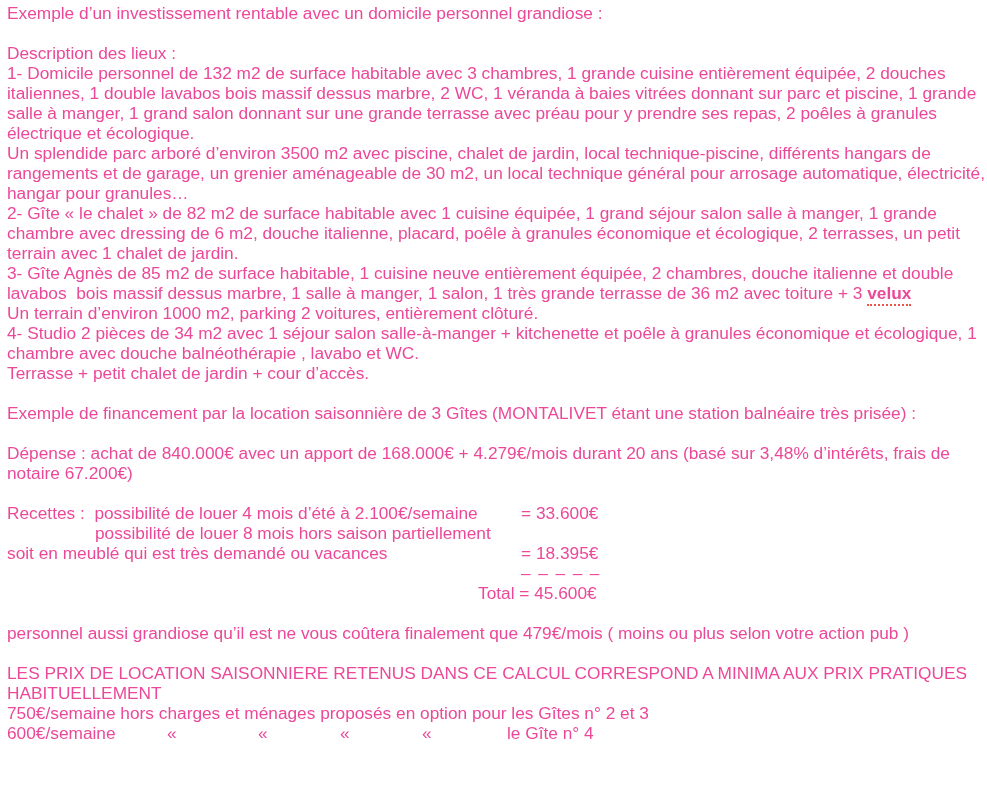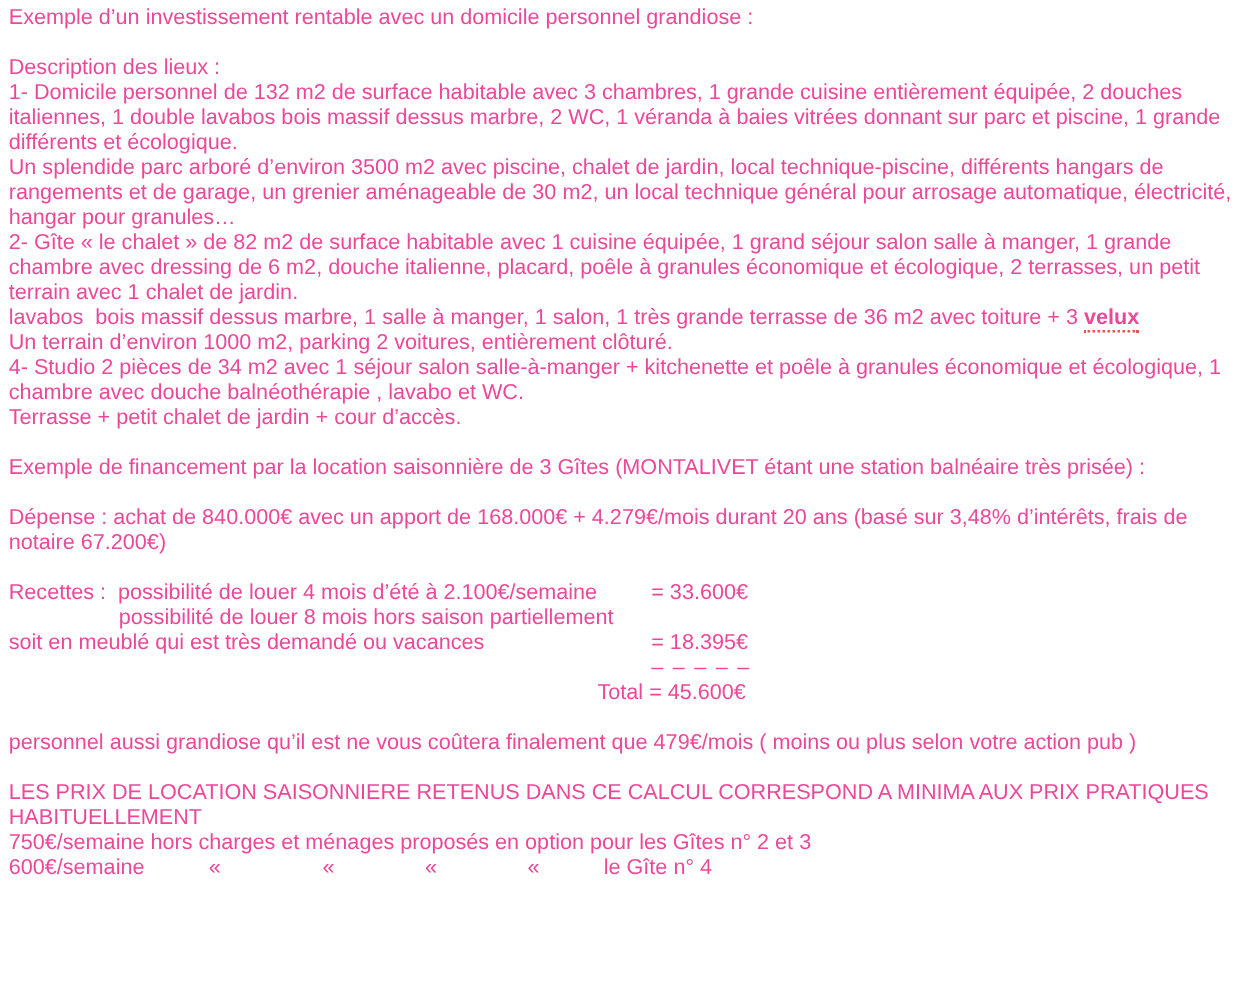--- a/index.html
+++ b/index.html
@@ -20,42 +20,44 @@
   .rel { position: relative; }
   .pos { position: absolute; top: 0; }
   .amount  { left: 514px; }
   .dashes  { left: 514px; letter-spacing: 1.4px; }
   .total   { left: 471px; }
   .indent-possib { padding-left: 88px; }
   .g1 { left: 160px; }
   .g2 { left: 251px; }
   .g3 { left: 333px; }
   .g4 { left: 415px; }
-  .gite-suffix { left: 476px; }
+  .gite-suffix { left: 500px; }
   .misspelled { border-bottom: 2px dotted #e8564a; padding-bottom: 1px; font-weight: bold; }
 </style>
 </head>
 <body>
 
 <div class="doc">
 
   <div class="ln">Exemple d’un investissement rentable avec un domicile personnel grandiose :</div>
   <div class="ln"></div>
 
   <div class="ln">Description des lieux :</div>
 
   <div class="ln">1- Domicile personnel de 132 m2 de surface habitable avec 3 chambres, 1 grande cuisine entièrement équipée, 2 douches</div>
   <div class="ln">italiennes, 1 double lavabos bois massif dessus marbre, 2 WC, 1 véranda à baies vitrées donnant sur parc et piscine, 1 grande</div>
-  <div class="ln">différents et écologique.</div>
+  <div class="ln">salle à manger, 1 grand salon donnant sur une grande terrasse avec préau pour y prendre ses repas, 2 poêles à granules</div>
+  <div class="ln">électrique et écologique.</div>
   <div class="ln">Un splendide parc arboré d’environ 3500 m2 avec piscine, chalet de jardin, local technique-piscine, différents hangars de</div>
   <div class="ln">rangements et de garage, un grenier aménageable de 30 m2, un local technique général pour arrosage automatique, électricité,</div>
   <div class="ln">hangar pour granules…</div>
   <div class="ln">2- Gîte « le chalet » de 82 m2 de surface habitable avec 1 cuisine équipée, 1 grand séjour salon salle à manger, 1 grande</div>
   <div class="ln">chambre avec dressing de 6 m2, douche italienne, placard, poêle à granules économique et écologique, 2 terrasses, un petit</div>
   <div class="ln">terrain avec 1 chalet de jardin.</div>
+  <div class="ln">3- Gîte Agnès de 85 m2 de surface habitable, 1 cuisine neuve entièrement équipée, 2 chambres, douche italienne et double</div>
 
   <div class="ln"><span>lavabos  bois massif dessus marbre, 1 salle à manger, 1 salon, 1 très grande terrasse de 36 m2 avec toiture + 3 </span><span class="misspelled">velux</span></div>
 
   <div class="ln">Un terrain d’environ 1000 m2, parking 2 voitures, entièrement clôturé.</div>
   <div class="ln">4- Studio 2 pièces de 34 m2 avec 1 séjour salon salle-à-manger + kitchenette et poêle à granules économique et écologique, 1</div>
   <div class="ln">chambre avec douche balnéothérapie , lavabo et WC.</div>
   <div class="ln">Terrasse + petit chalet de jardin + cour d’accès.</div>
 
   <div class="ln"></div>
   <div class="ln">Exemple de financement par la location saisonnière de 3 Gîtes (MONTALIVET étant une station balnéaire très prisée) :</div>

